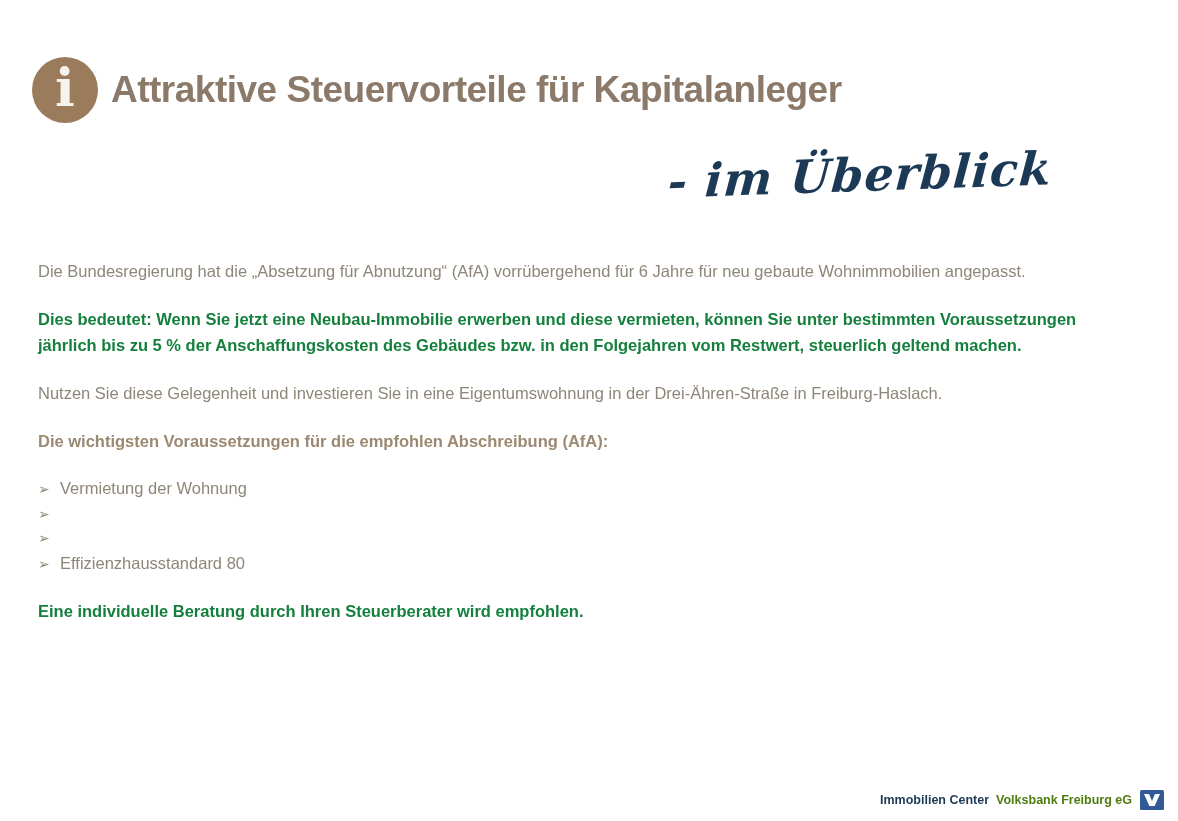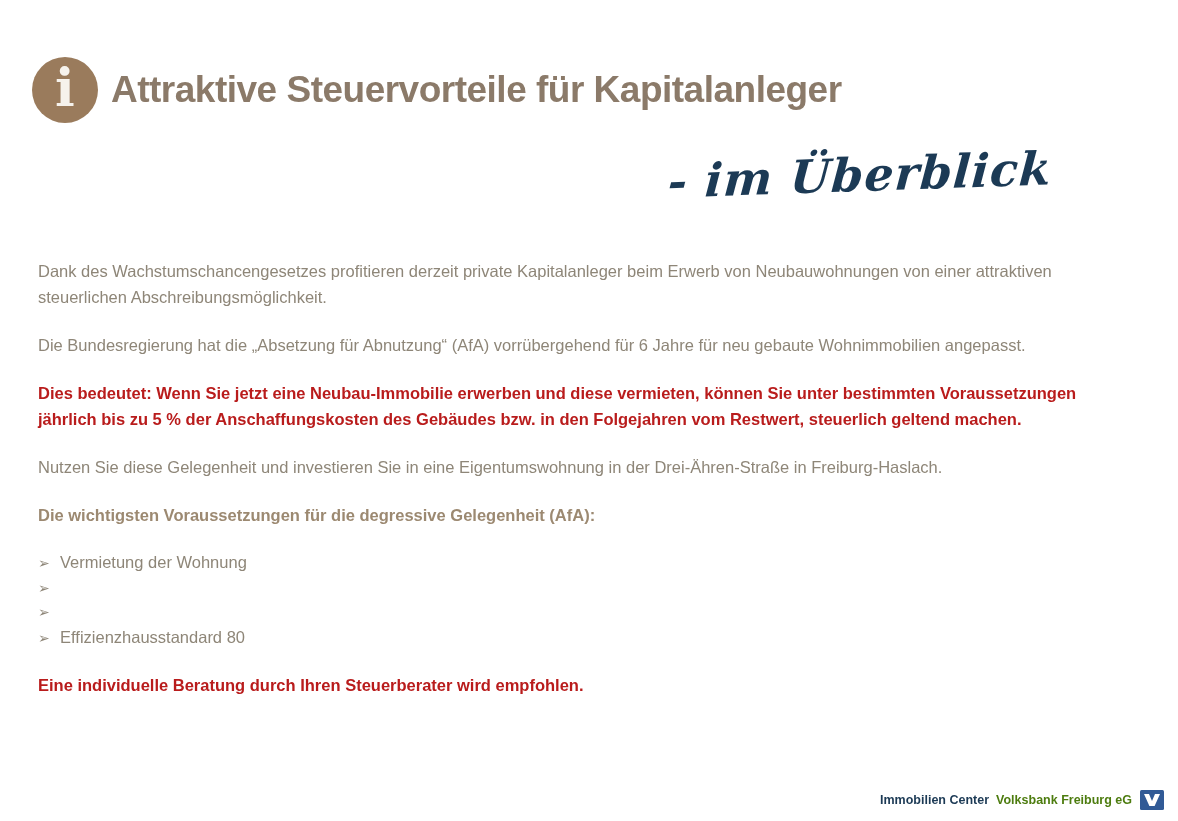--- a/index.html
+++ b/index.html
@@ -74,21 +74,21 @@
     width: 1082px;
     color: #8e8678;
     font-size: 16.5px;
     line-height: 26px;
   }
   .content p {
     margin: 0 0 22px 0;
   }
   .content p.bold {
     font-weight: bold;
-    color: #b91c1c;
+    color: #15803d;
   }
   .list-heading {
     margin: 0;
     font-weight: bold;
     color: #9c8971;
   }
   .bullet-list {
     margin: 0 0 22px 0;
   }
   .bullet-row {
@@ -136,29 +136,28 @@
   <div class="header">
     <div class="info-badge">
       <span>i</span>
     </div>
     <div class="page-title">Attraktive Steuervorteile für Kapitalanleger</div>
   </div>
 
   <div class="tagline">- im Überblick</div>
 
   <div class="content">
-    <p>Dank des Wachstumschancengesetzes profitieren derzeit private Kapitalanleger beim Erwerb von Neubauwohnungen von einer attraktiven steuerlichen Abschreibungsmöglichkeit.</p>
 
     <p>Die Bundesregierung hat  die „Absetzung für Abnutzung“ (AfA) vorrübergehend für 6 Jahre für neu gebaute Wohnimmobilien angepasst.</p>
 
     <p class="bold">Dies bedeutet: Wenn Sie jetzt eine Neubau-Immobilie erwerben und diese vermieten, können Sie unter bestimmten Voraussetzungen jährlich bis zu 5 % der Anschaffungskosten des Gebäudes bzw. in den Folgejahren vom Restwert, steuerlich geltend machen.</p>
 
     <p>Nutzen Sie diese Gelegenheit und investieren Sie in eine Eigentumswohnung in der Drei-Ähren-Straße in Freiburg-Haslach.</p>
 
-    <p class="list-heading">Die wichtigsten Voraussetzungen für die degressive Gelegenheit (AfA):</p>
+    <p class="list-heading">Die wichtigsten Voraussetzungen für die empfohlen Abschreibung (AfA):</p>
 
     <div class="bullet-list">
       <div class="bullet-row">
         <span class="bullet-glyph">➢</span>
         <span>Vermietung der Wohnung</span>
       </div>
       <div class="bullet-row">
         <span class="bullet-glyph">➢</span>
       </div>
       <div class="bullet-row">

